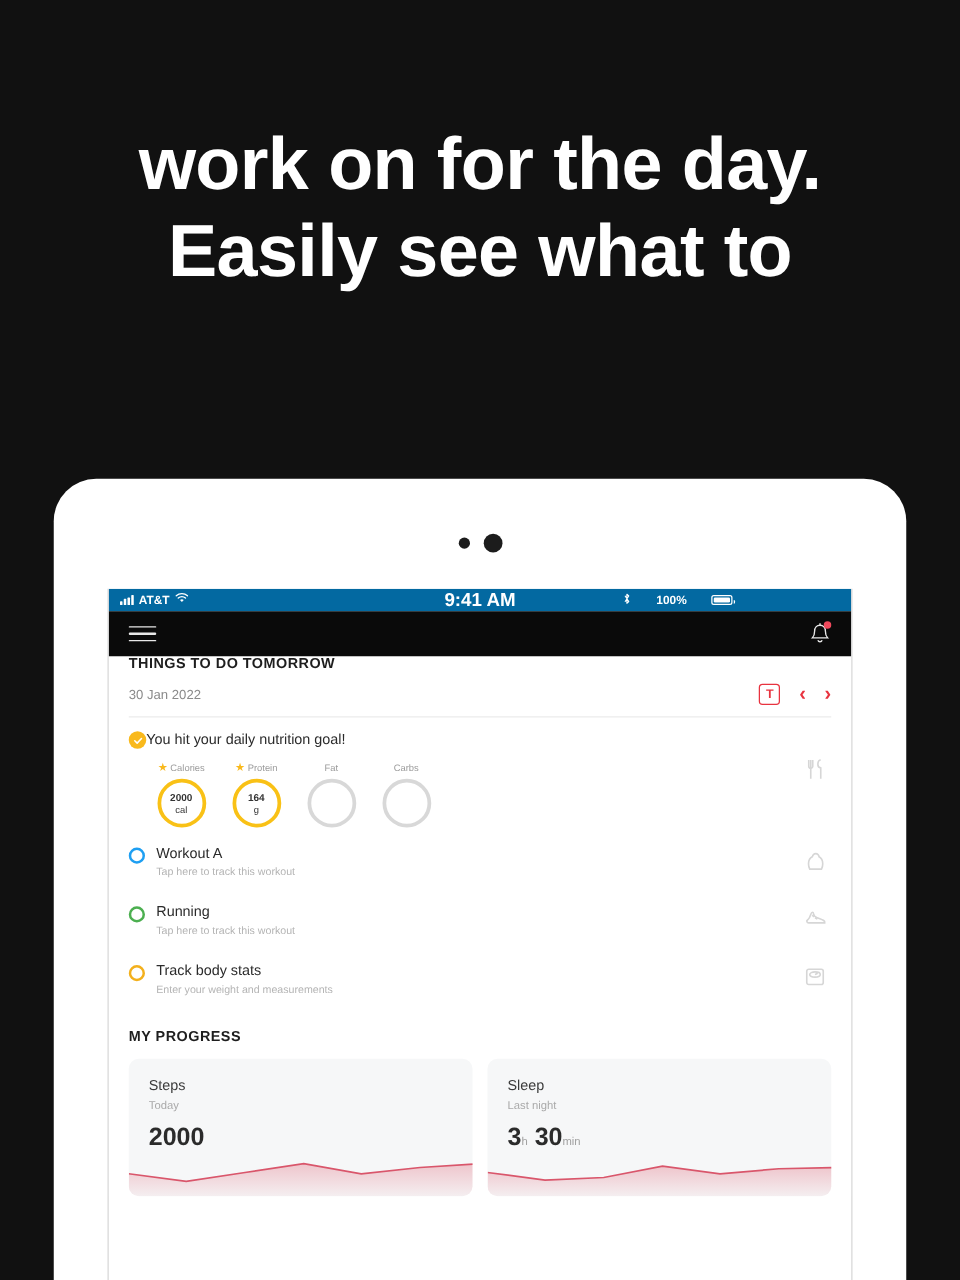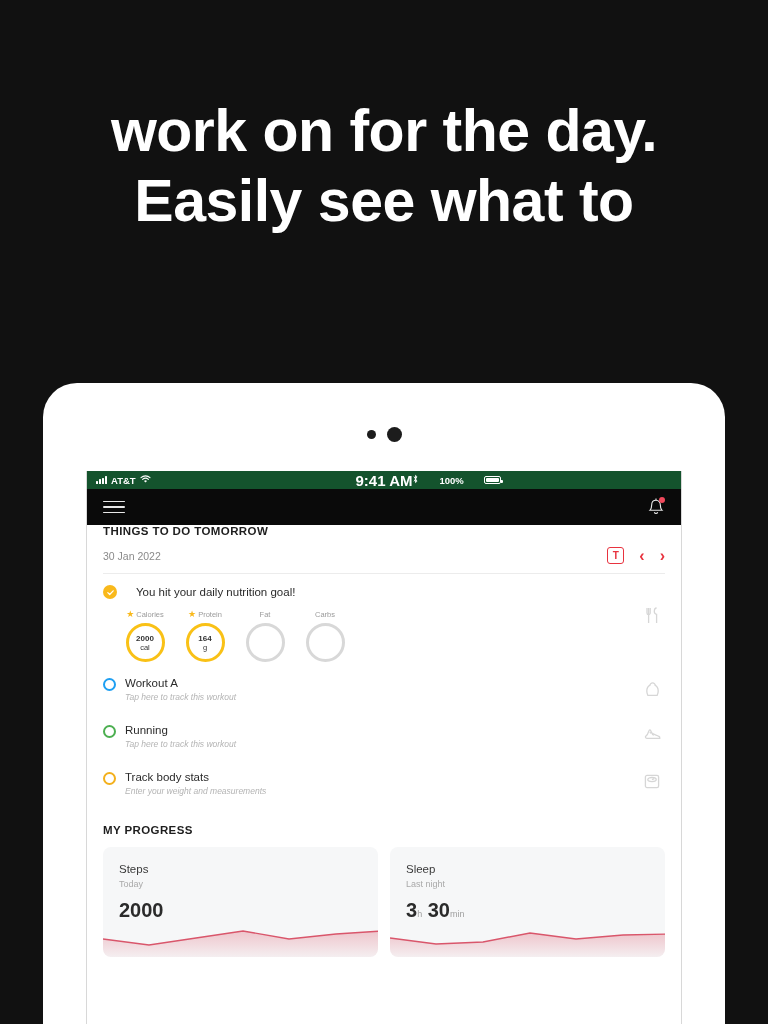--- a/index.html
+++ b/index.html
@@ -55,31 +55,31 @@
     height:612px;
     background:#ffffff;
     overflow:hidden;
     border-left:1px solid #d8d8d8;
     border-right:1px solid #d8d8d8;
   }
 
   
   .statusbar {
     height:18px;
-    background:#14532d;
+    background:#0369a1;
     color:#ffffff;
     display:flex;
     align-items:center;
     padding:0 9px;
     font-size:9.5px;
     font-weight:bold;
   }
   .sb-left { display:flex; align-items:center; gap:4px; flex:1; }
   .sb-center { font-size:15px; font-weight:bold; }
-  .sb-right { display:flex; align-items:center; justify-content:flex-start; gap:20px; flex:1; font-size:9.5px; }
+  .sb-right { display:flex; align-items:center; justify-content:center; gap:20px; flex:1; font-size:9.5px; }
   .bars { display:flex; align-items:flex-end; gap:1px; height:8px; }
   .bars i { width:2px; background:#fff; display:block; border-radius:0.5px; }
   .bars i:nth-child(1){height:3px;}
   .bars i:nth-child(2){height:5px;}
   .bars i:nth-child(3){height:6.5px;}
   .bars i:nth-child(4){height:8px;}
   .battery {
     width:17px; height:8px;
     border:1px solid #fff;
     border-radius:2px;
@@ -144,21 +144,21 @@
     font-size:10px; font-weight:bold;
     display:flex; align-items:center; justify-content:center;
     cursor:pointer;
   }
   .chev { color:#e8333f; font-size:16px; line-height:1; cursor:pointer; font-weight:bold; }
   .divider { height:1px; background:#ececec; }
 
   
   .nutri { padding:11px 0 4px 0; display:flex; align-items:flex-start; }
   .nutri-main { flex:1; }
-  .nutri-head { display:flex; align-items:center; gap:19px; }
+  .nutri-head { display:flex; align-items:center; gap:0; }
   .check-circle {
     width:14px; height:14px; border-radius:50%;
     background:#f9b91c;
     display:flex; align-items:center; justify-content:center;
     flex:none;
   }
   .check-circle svg { display:block; }
   .nutri-title { font-size:11.5px; color:#2b2b2b; }
   .rings { display:flex; gap:20px; padding:9px 0 0 22px; }
   .ring-col { width:40px; display:flex; flex-direction:column; align-items:center; }
@@ -183,21 +183,21 @@
     display:flex; align-items:flex-start;
     padding:10px 0 9px 0;
   }
   .task-ring {
     width:13px; height:13px; border-radius:50%;
     border:2px solid #2196f3;
     flex:none; margin-top:2px;
   }
   .task-body { flex:1; padding-left:9px; }
   .task-title { font-size:11.5px; color:#2b2b2b; line-height:14px; }
-  .task-sub { font-size:8.5px; color:#b4b4b4; line-height:13px; margin-top:1px;font-style:italic; }
+  .task-sub { font-size:8.5px; color:#b4b4b4; line-height:13px; margin-top:1px; }
   .task-icon { width:26px; display:flex; align-items:center; justify-content:center; padding-top:4px; }
 
   
   .prog-title {
     font-size:11.5px; font-weight:bold; color:#1e1e1e;
     letter-spacing:0.4px; padding:17px 0 11px 0;
   }
   .cards { display:flex; gap:12px; }
   .card {
     flex:1; height:110px;

